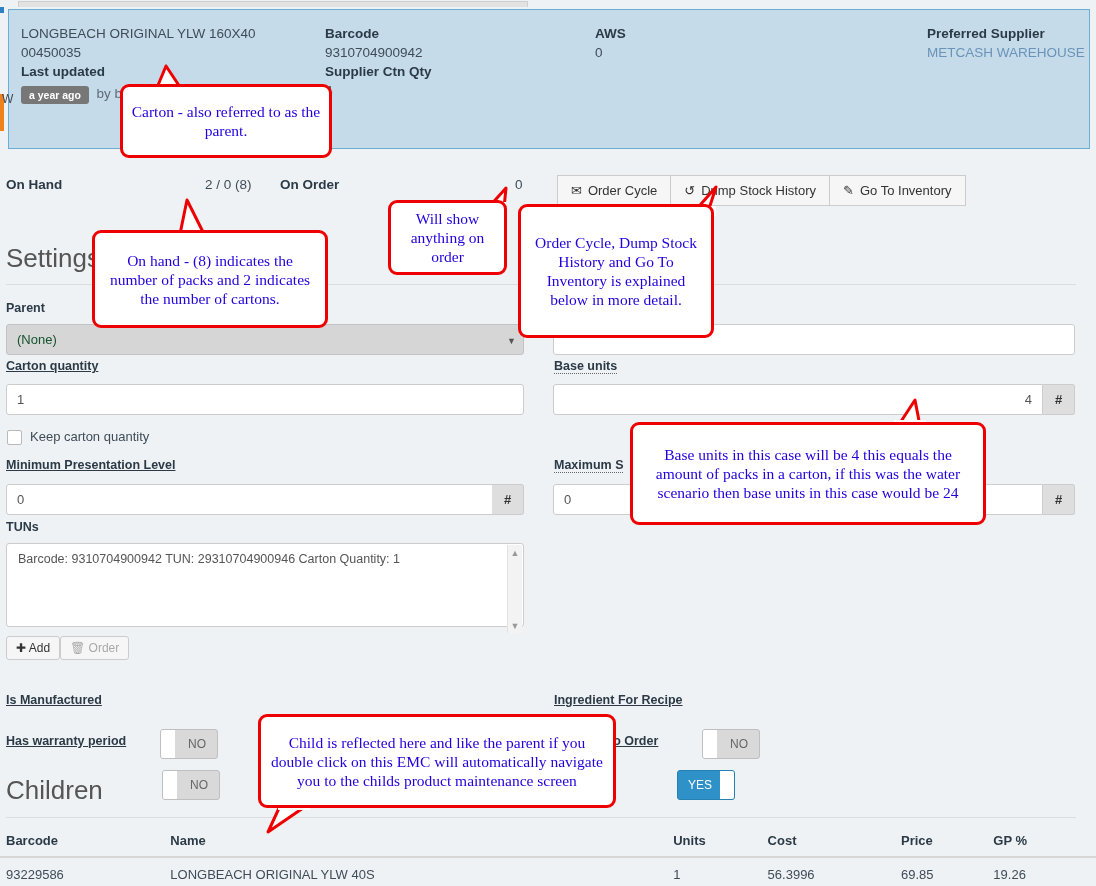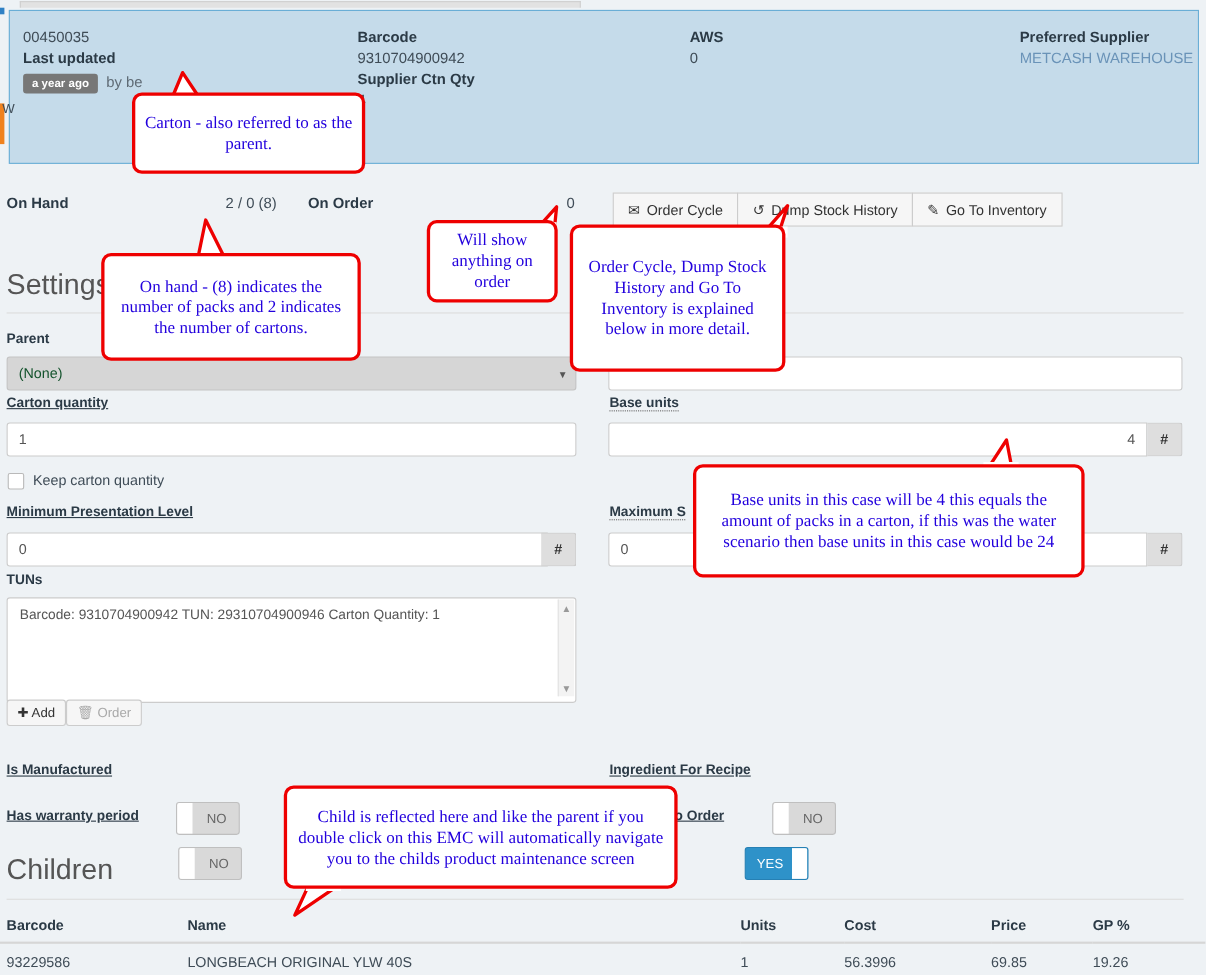--- a/index.html
+++ b/index.html
@@ -65,21 +65,21 @@
   .caret{position:absolute;font-size:9px;color:#555;}
   .addon{
     position:absolute;box-sizing:border-box;width:32px;height:31px;background:#dedede;
     border:1px solid #ccc;border-left:none;border-radius:0 3px 3px 0;
     text-align:center;line-height:29px;font-size:13px;color:#333;font-weight:bold;
   }
   .chk-box{position:absolute;width:15px;height:15px;box-sizing:border-box;background:#fff;border:1px solid #b9b9b9;border-radius:2px;}
   .chk-lbl{position:absolute;font-size:13px;color:#3f4c57;}
 
   #tuns-area{
-    position:absolute;left:6px;top:543px;width:518px;height:96px;box-sizing:border-box;
+    position:absolute;left:6px;top:543px;width:518px;height:84px;box-sizing:border-box;
     background:#fff;border:1px solid #ccc;border-radius:3px;
   }
   #tuns-text{position:absolute;left:11px;top:8px;font-size:12.5px;color:#555;}
   #tuns-scroll{position:absolute;right:1px;top:1px;width:14px;height:88px;background:#f3f3f3;border-left:1px solid #e2e2e2;}
   .sc-arrow{position:absolute;left:2px;width:10px;text-align:center;font-size:9px;color:#999;}
   .small-btn{
     position:absolute;box-sizing:border-box;background:#f6f6f6;border:1px solid #ccc;border-radius:3px;
     height:24px;font-size:12px;padding:0 9px;line-height:22px;color:#333;
   }
   .small-btn.dis{color:#a9a9a9;}
@@ -129,36 +129,37 @@
 </head>
 <body>
 
 <div id="top-strip">
   <div id="top-tab-remnant"></div>
   <div id="left-blue-nub"></div>
 </div>
 
 <div id="header-panel">
   <div class="hdr-col" style="left:12px;">
+    <div class="hdr-value">LONGBEACH ORIGINAL YLW 160X40</div>
     <div class="hdr-value">00450035</div>
     <div class="hdr-label">Last updated</div>
     <div style="margin-top:3px;">
       <span class="badge-ago">a year ago</span>
       <span class="hdr-value" style="margin-left:4px;color:#5f6b75;">by be</span>
     </div>
   </div>
 
   <div class="hdr-col" style="left:316px;">
     <div class="hdr-label">Barcode</div>
     <div class="hdr-value">9310704900942</div>
     <div class="hdr-label">Supplier Ctn Qty</div>
     <div class="hdr-value">4</div>
   </div>
 
-  <div class="hdr-col" style="left:618px;">
+  <div class="hdr-col" style="left:586px;">
     <div class="hdr-label">AWS</div>
     <div class="hdr-value">0</div>
   </div>
 
   <div class="hdr-col" style="left:918px;">
     <div class="hdr-label">Preferred Supplier</div>
     <div class="hdr-link">METCASH WAREHOUSE</div>
   </div>
 </div>
 <div id="left-orange"></div>

